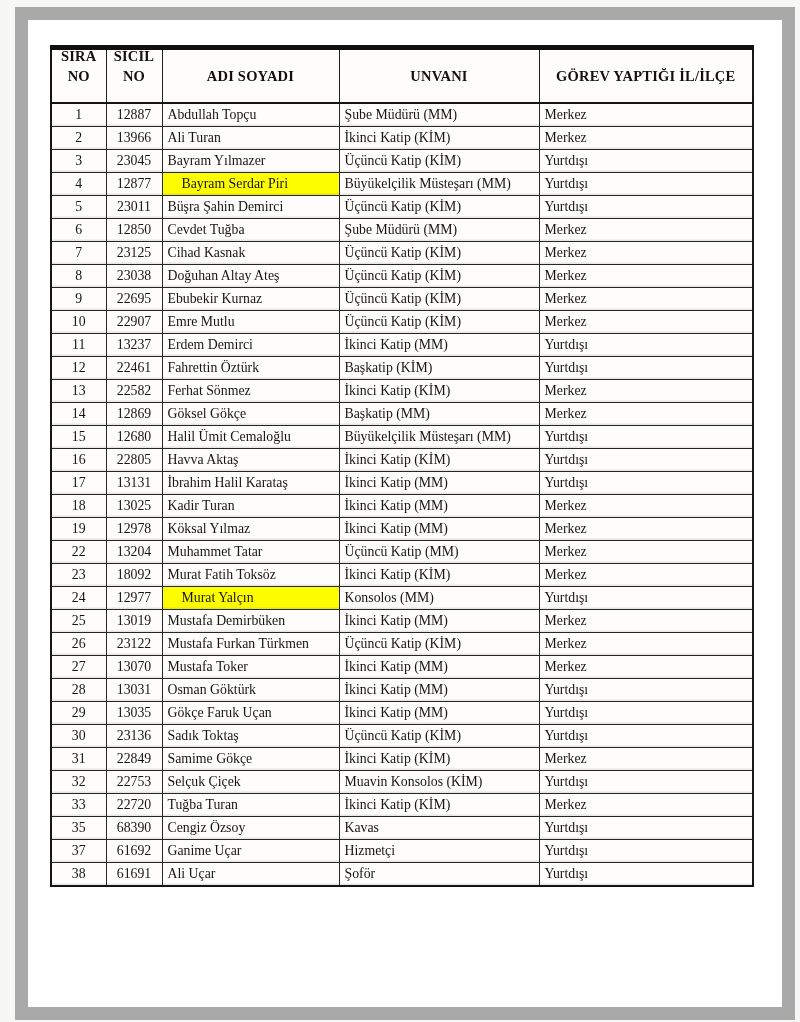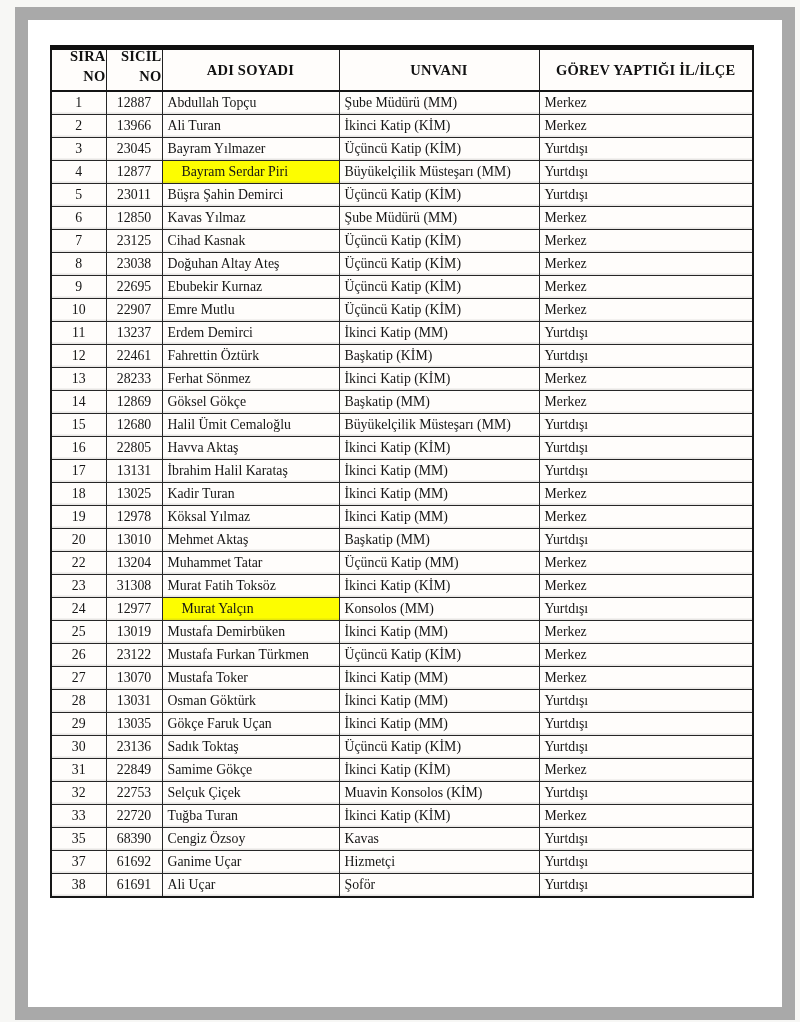--- a/index.html
+++ b/index.html
@@ -49,24 +49,23 @@
     text-align: center;
     vertical-align: middle;
     padding: 0;
     height: 40px;
     letter-spacing: 0.2px;
   }
   .hdr-stack {
     display: flex;
     flex-direction: column;
     justify-content: flex-start;
-    height: 40px;
+    height: 52px;
     overflow: hidden;
     line-height: 20px;
-    text-align: right;
   }
   .hdr-stack .l1 { margin-top: -4px; }
   td {
     border: 1.6px solid #272727;
     font-size: 13.8px;
     color: #151515;
     height: 22px;
     padding: 0;
     vertical-align: middle;
     white-space: nowrap;
@@ -147,21 +146,21 @@
             <td class="c-no">5</td>
             <td class="c-sicil">23011</td>
             <td class="c-ad">Büşra Şahin Demirci</td>
             <td class="c-unvan">Üçüncü Katip (KİM)</td>
             <td class="c-yer">Yurtdışı</td>
           </tr>
 
           <tr>
             <td class="c-no">6</td>
             <td class="c-sicil">12850</td>
-            <td class="c-ad">Kavas Yılmaz</td>
+            <td class="c-ad">Cevdet Tuğba</td>
             <td class="c-unvan">Şube Müdürü (MM)</td>
             <td class="c-yer">Merkez</td>
           </tr>
 
           <tr>
             <td class="c-no">7</td>
             <td class="c-sicil">23125</td>
             <td class="c-ad">Cihad Kasnak</td>
             <td class="c-unvan">Üçüncü Katip (KİM)</td>
             <td class="c-yer">Merkez</td>
@@ -202,21 +201,21 @@
           <tr>
             <td class="c-no">12</td>
             <td class="c-sicil">22461</td>
             <td class="c-ad">Fahrettin Öztürk</td>
             <td class="c-unvan">Başkatip (KİM)</td>
             <td class="c-yer">Yurtdışı</td>
           </tr>
 
           <tr>
             <td class="c-no">13</td>
-            <td class="c-sicil">28233</td>
+            <td class="c-sicil">22582</td>
             <td class="c-ad">Ferhat Sönmez</td>
             <td class="c-unvan">İkinci Katip (KİM)</td>
             <td class="c-yer">Merkez</td>
           </tr>
 
           <tr>
             <td class="c-no">14</td>
             <td class="c-sicil">12869</td>
             <td class="c-ad">Göksel Gökçe</td>
             <td class="c-unvan">Başkatip (MM)</td>
@@ -256,40 +255,33 @@
           </tr>
 
           <tr>
             <td class="c-no">19</td>
             <td class="c-sicil">12978</td>
             <td class="c-ad">Köksal Yılmaz</td>
             <td class="c-unvan">İkinci Katip (MM)</td>
             <td class="c-yer">Merkez</td>
           </tr>
 
-          <tr>
-            <td class="c-no">20</td>
-            <td class="c-sicil">13010</td>
-            <td class="c-ad">Mehmet Aktaş</td>
-            <td class="c-unvan">Başkatip (MM)</td>
-            <td class="c-yer">Yurtdışı</td>
-          </tr>
 
 
           <tr>
             <td class="c-no">22</td>
             <td class="c-sicil">13204</td>
             <td class="c-ad">Muhammet Tatar</td>
             <td class="c-unvan">Üçüncü Katip (MM)</td>
             <td class="c-yer">Merkez</td>
           </tr>
 
           <tr>
             <td class="c-no">23</td>
-            <td class="c-sicil">31308</td>
+            <td class="c-sicil">18092</td>
             <td class="c-ad">Murat Fatih Toksöz</td>
             <td class="c-unvan">İkinci Katip (KİM)</td>
             <td class="c-yer">Merkez</td>
           </tr>
 
           <tr>
             <td class="c-no">24</td>
             <td class="c-sicil">12977</td>
             <td class="c-ad hl">Murat Yalçın</td>
             <td class="c-unvan">Konsolos (MM)</td>

